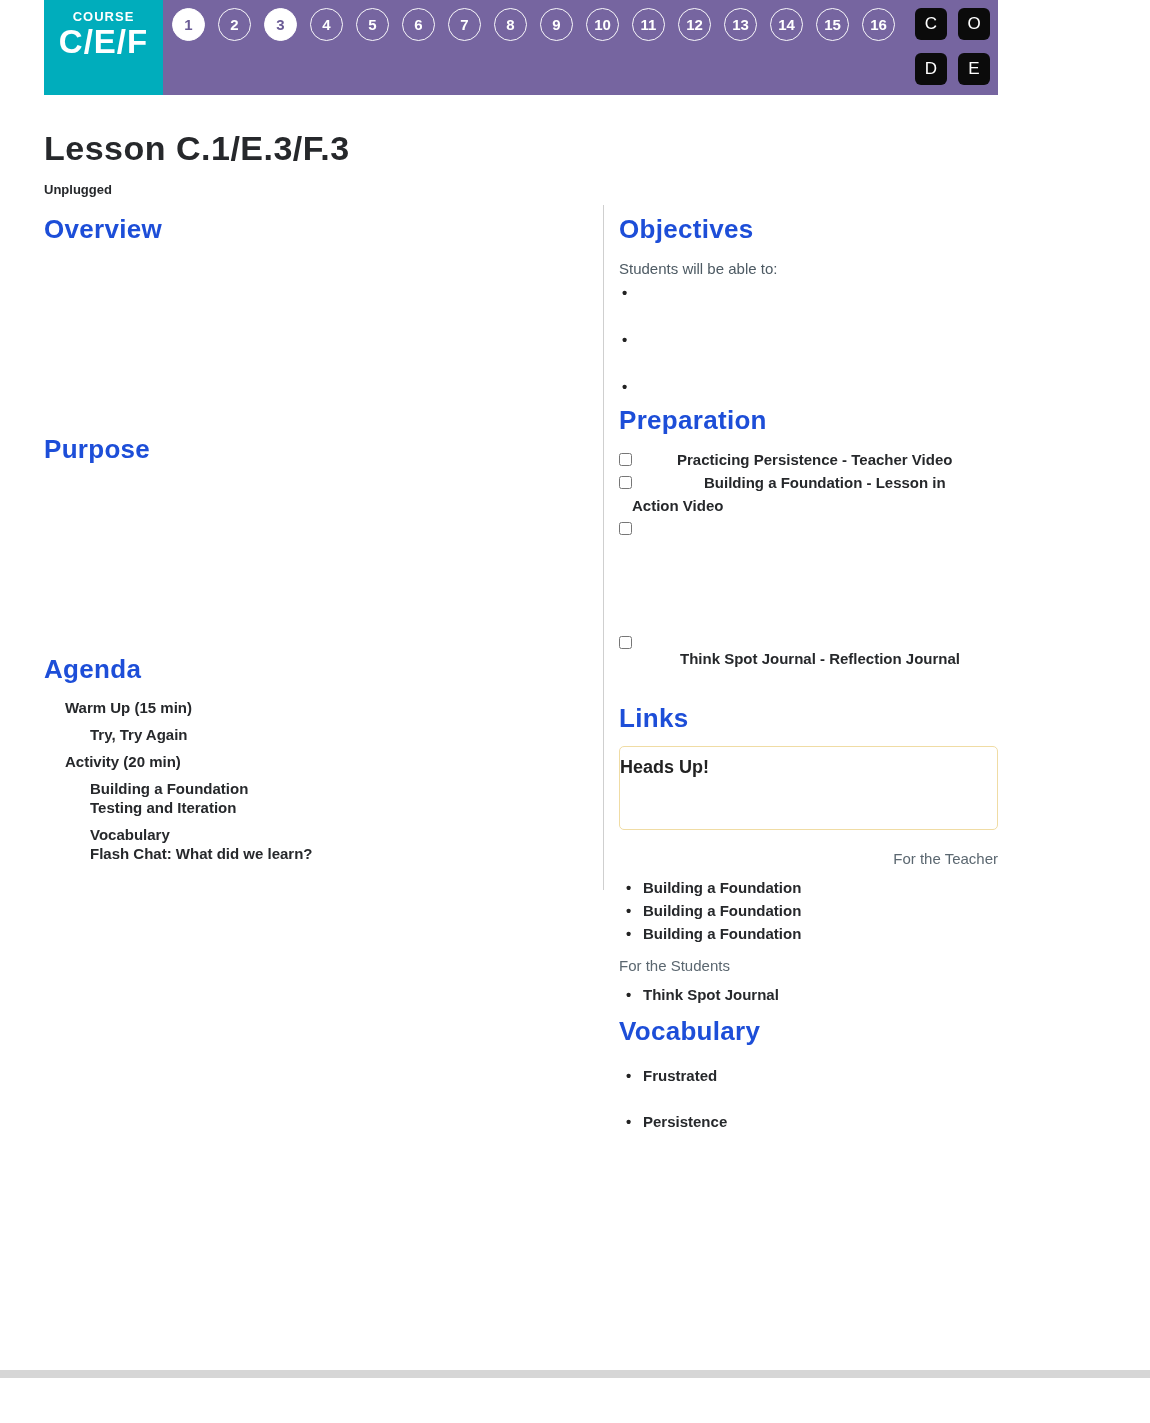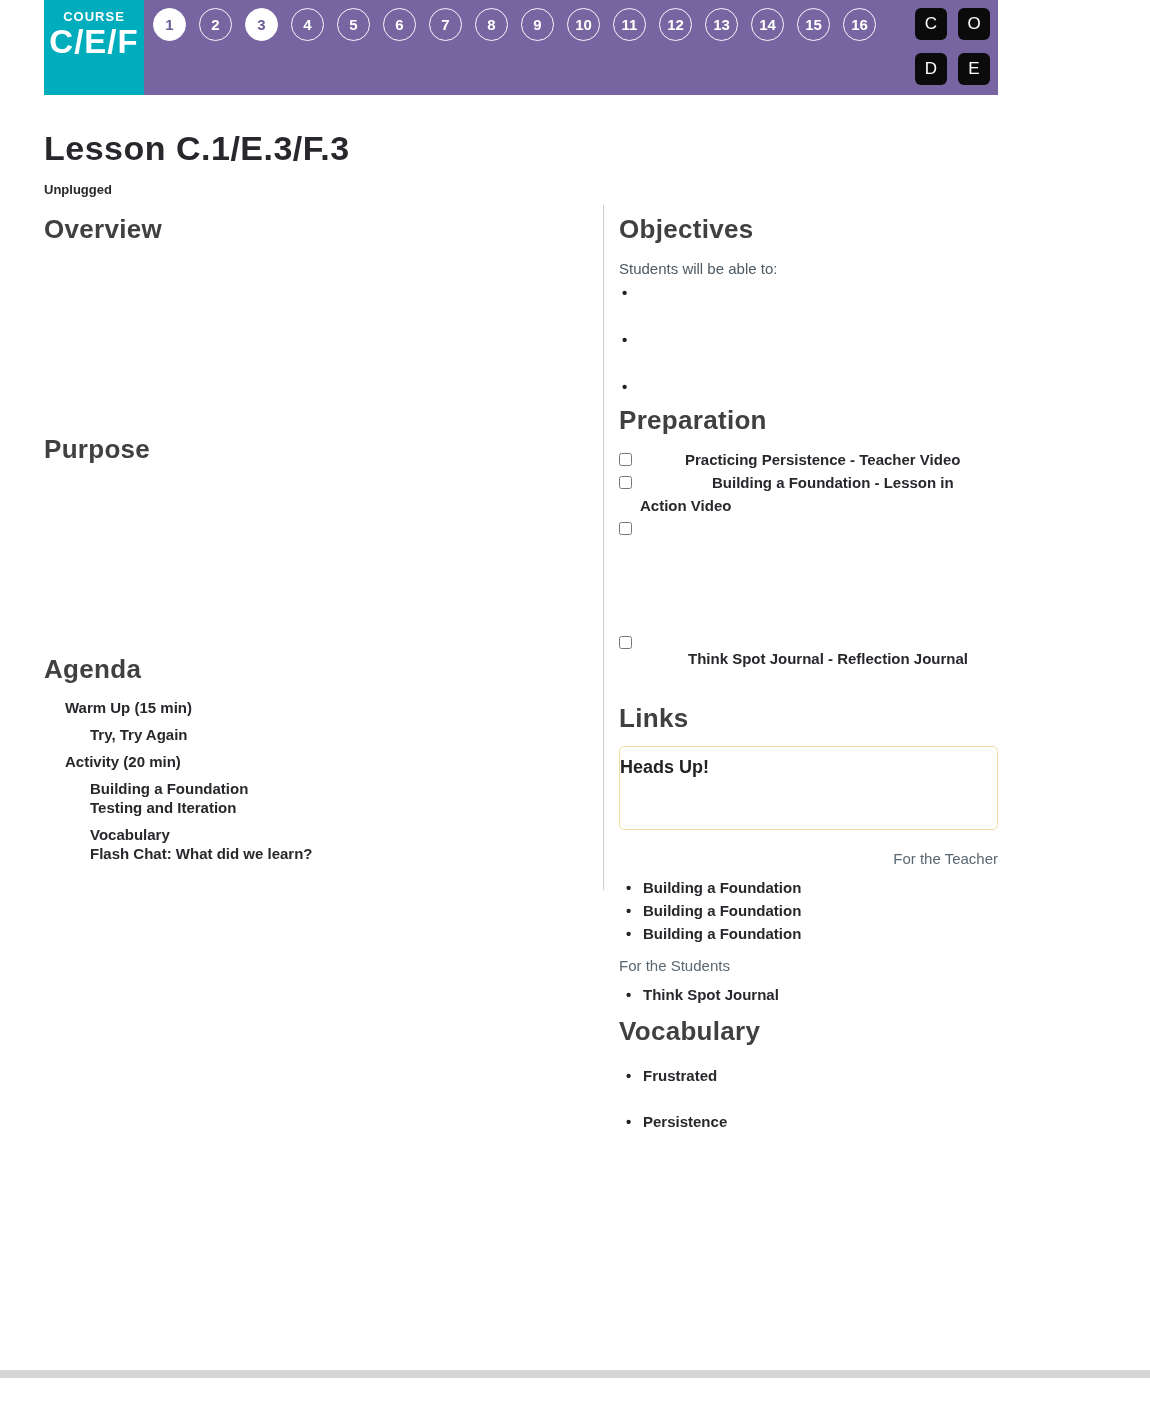--- a/index.html
+++ b/index.html
@@ -2,63 +2,63 @@
 <html><head>
 <meta charset="utf-8">
 <style>
   * { box-sizing: border-box; margin: 0; padding: 0; }
   html,body { background:#fff; }
   body { font-family: "Liberation Sans", sans-serif; color:#333; }
   .page { position:relative; width:1150px; height:1423px; background:#fff; overflow:hidden; }
 
   
   .header { display:flex; height:95px; width:954px; margin-left:44px; }
-  .badge { width:100px; background:#00adbc; color:#fff; display:flex; flex-direction:column; align-items:center; padding-top:9px; }
+  .badge { width:119px; background:#00adbc; color:#fff; display:flex; flex-direction:column; align-items:center; padding-top:9px; }
   .badge-eyebrow { font-size:13px; font-weight:bold; letter-spacing:1px; line-height:15px; }
   .badge-title { font-size:33px; font-weight:bold; line-height:36px; letter-spacing:1px; }
   .bar { flex:1; background:#7665a0; position:relative; padding:8px 0 0 9px; }
   .circles { display:flex; gap:13px; }
   .circle { width:33px; height:33px; border-radius:50%; border:1.5px solid rgba(255,255,255,.95);
             color:#fff; font-size:15px; font-weight:bold; display:flex; align-items:center; justify-content:center; flex:none; cursor:pointer; }
   .circle.active { background:#fff; color:#6a5b96; border-color:#fff; }
   .logo { position:absolute; top:8px; right:8px; display:grid; grid-template-columns:repeat(2,32px); gap:13px 11px; }
   .logo-sq { width:32px; height:32px; background:#0b0b0b; border-radius:6px; color:#fff; font-size:17px; display:flex; align-items:center; justify-content:center; }
 
   
   .content { margin-left:44px; width:954px; }
   h1 { margin-top:33px; font-size:34px; line-height:40px; font-weight:bold; color:#26282b; letter-spacing:.5px; }
   .subtitle { margin-top:14px; font-size:13px; font-weight:bold; color:#26282b; }
 
   
   .columns { display:flex; margin-top:9px; padding-top:7px; }
   .col-left { width:559px; flex:none; }
   .col-right { width:395px; flex:none; padding-left:16px; }
   .v-divider { position:absolute; left:603px; top:205px; width:1px; height:685px; background:#cfcfcf; }
-  h2 { font-size:26px; line-height:32px; font-weight:bold; color:#404040; letter-spacing:.3px; }
+  h2 { font-size:26px; line-height:32px; font-weight:bold; color:#1d4ed8; letter-spacing:.3px; }
 
   .spacer-body { height:188px; }
 
   
   .agenda-list { margin-top:0; }
   .ag { font-size:15px; font-weight:bold; color:#26282b; line-height:19px; margin-top:8px; }
   .ag.first { margin-top:13px; }
   .ag.lvl1 { padding-left:21px; }
   .ag.lvl2 { padding-left:46px; }
   .ag.tight { margin-top:0; }
 
   
   .obj-intro { margin-top:14px; font-size:15px; line-height:19px; color:#4d5a63; }
   .obj-list { list-style:none; margin-top:8px; }
   .obj-list li { position:relative; padding-left:22px; height:47px; font-size:15px; }
   .obj-list li:last-child { height:24px; }
   .obj-list li::before { content:"\2022"; position:absolute; left:3px; top:-2px; color:#222; font-weight:bold; }
 
   
   .prep-list { margin-top:12px; }
-  .prep-row { display:flex; gap:8px; }
+  .prep-row { display:flex; }
   .prep-row input[type=checkbox] { width:13px; height:13px; margin-top:5px; flex:none; }
   .prep-label { flex:1; font-size:15px; font-weight:bold; color:#26282b; line-height:23px; white-space:pre-line; }
   .prep-row.gap-after { margin-bottom:96px; }
 
   
   .links-h { margin-top:32px; }
   .headsup { margin-top:12px; border:1px solid #f0dca4; border-radius:5px; height:84px; padding:9px 0; }
   .headsup-title { font-size:18px; font-weight:bold; color:#222; line-height:22px; }
   .group-label { font-size:15px; color:#5b6770; line-height:19px; }
   .teacher-label { margin-top:19px;text-align:right; }

